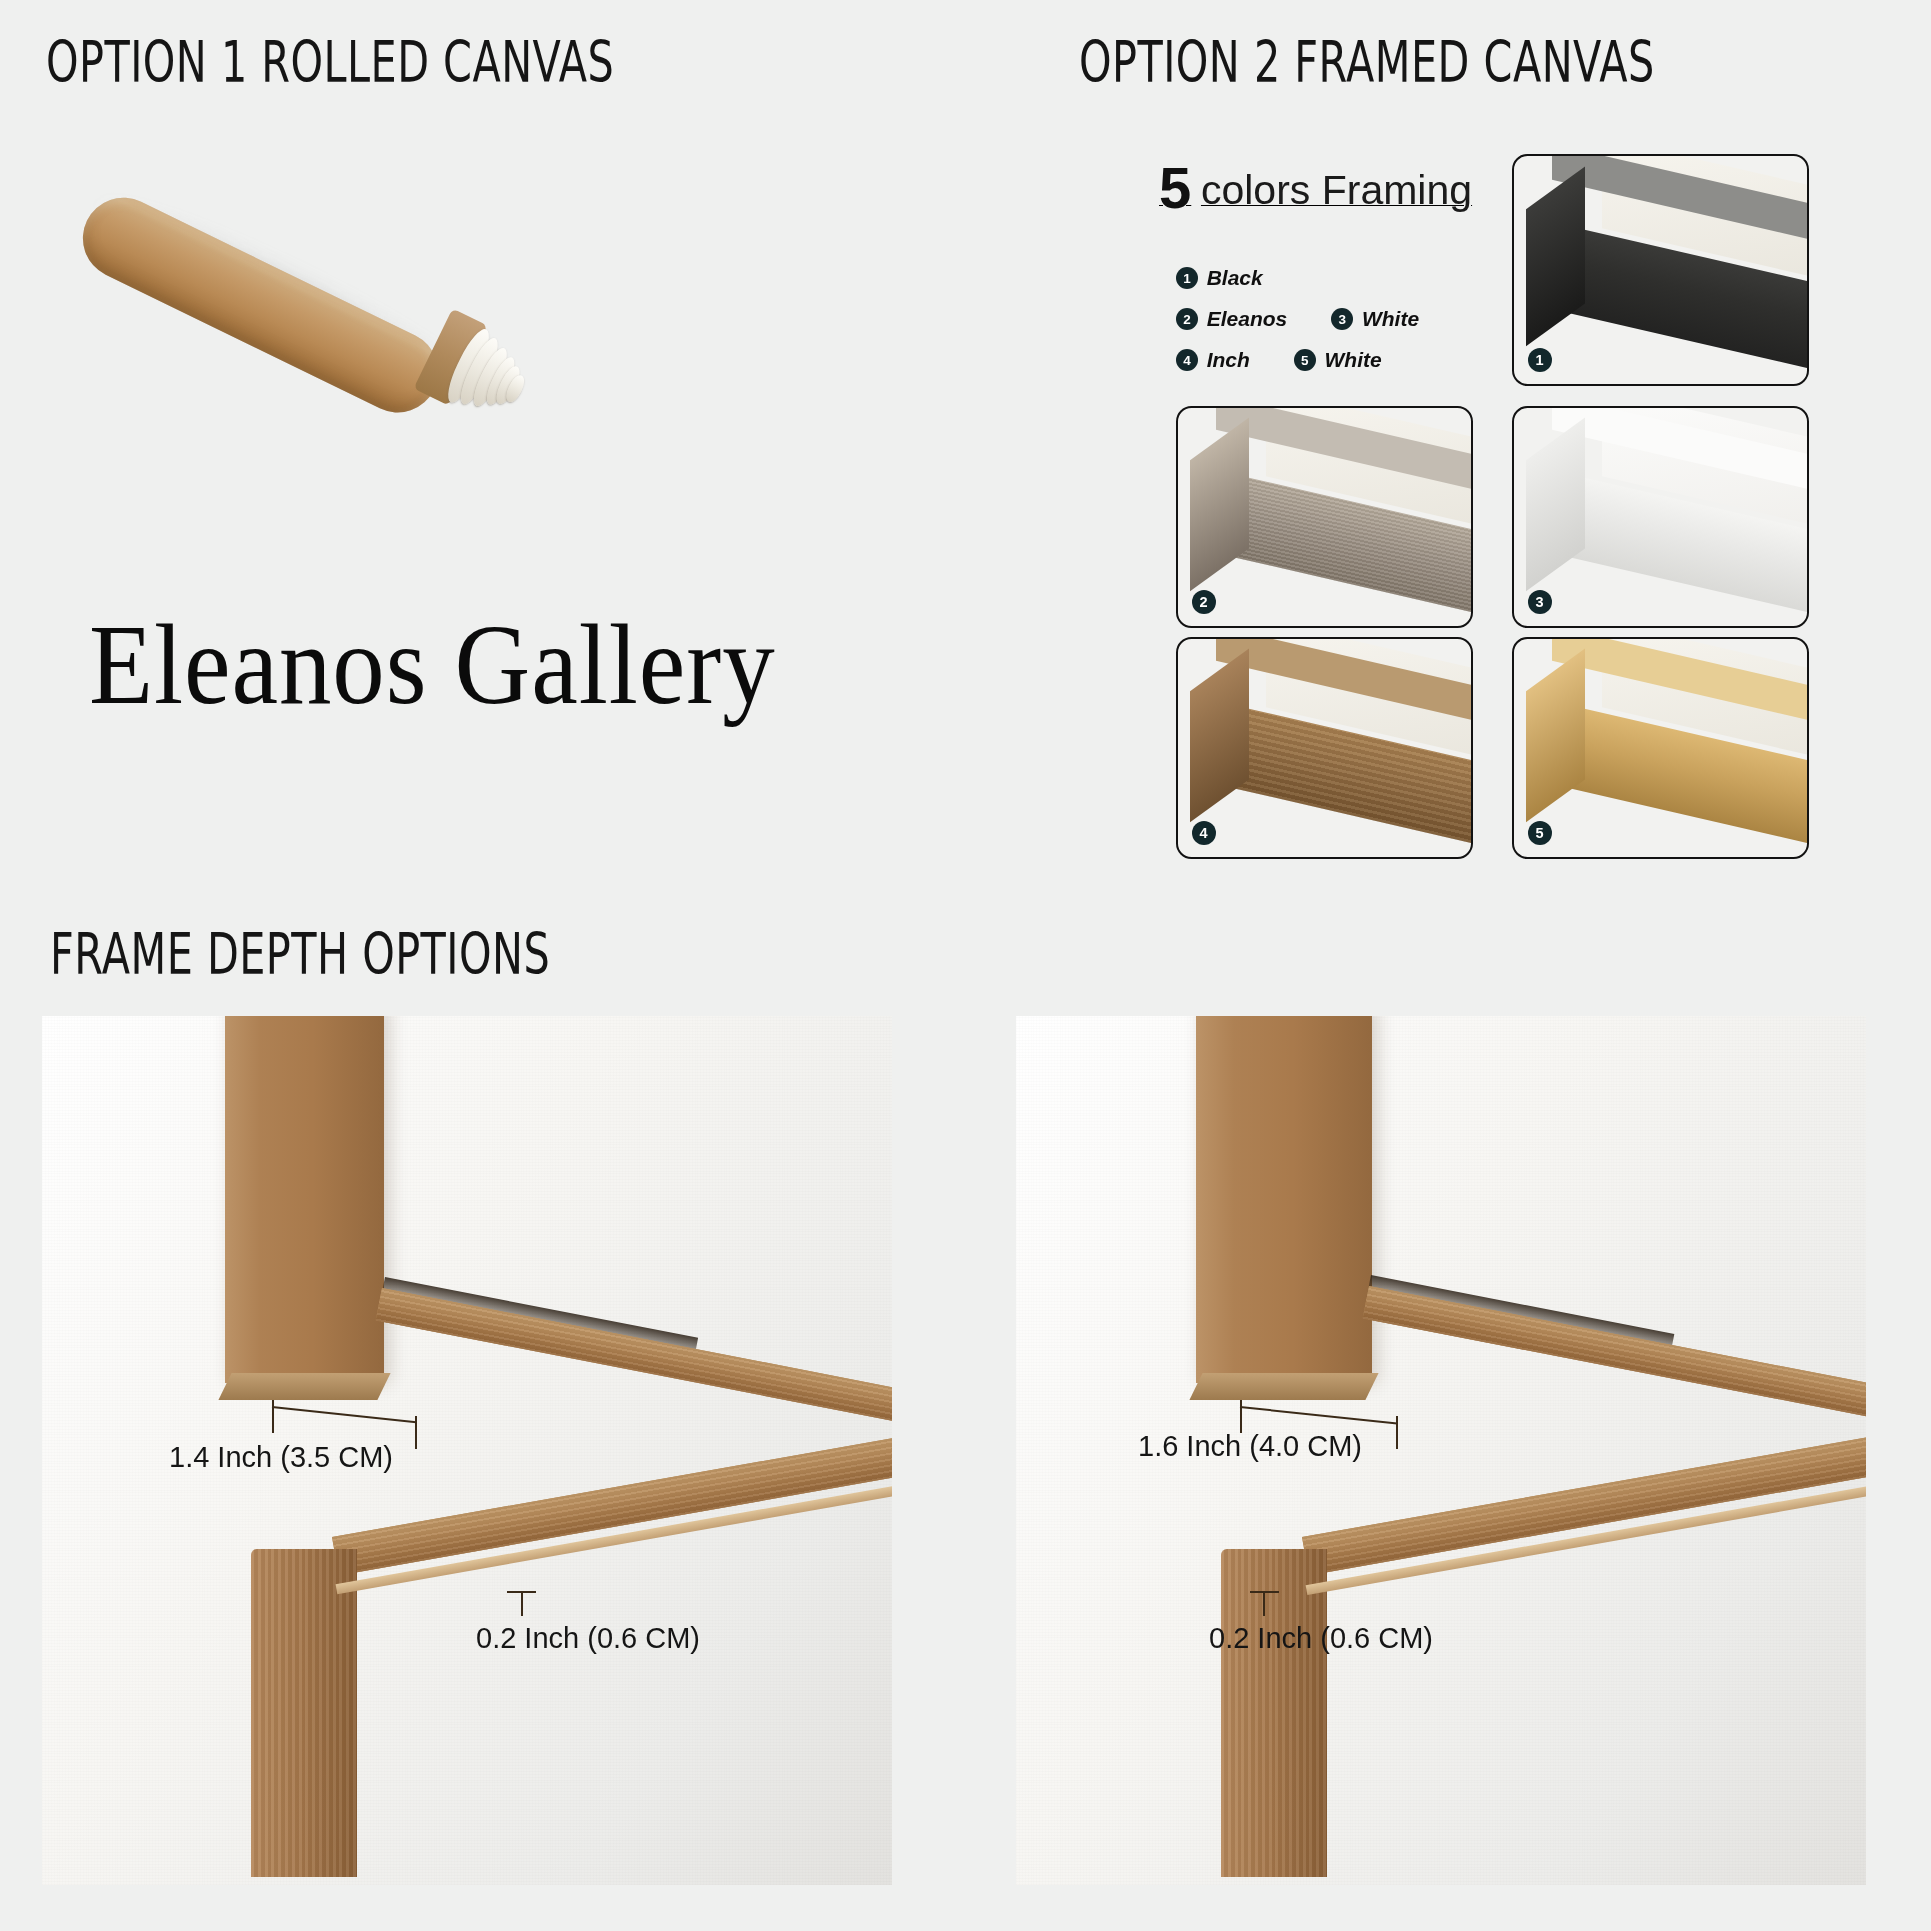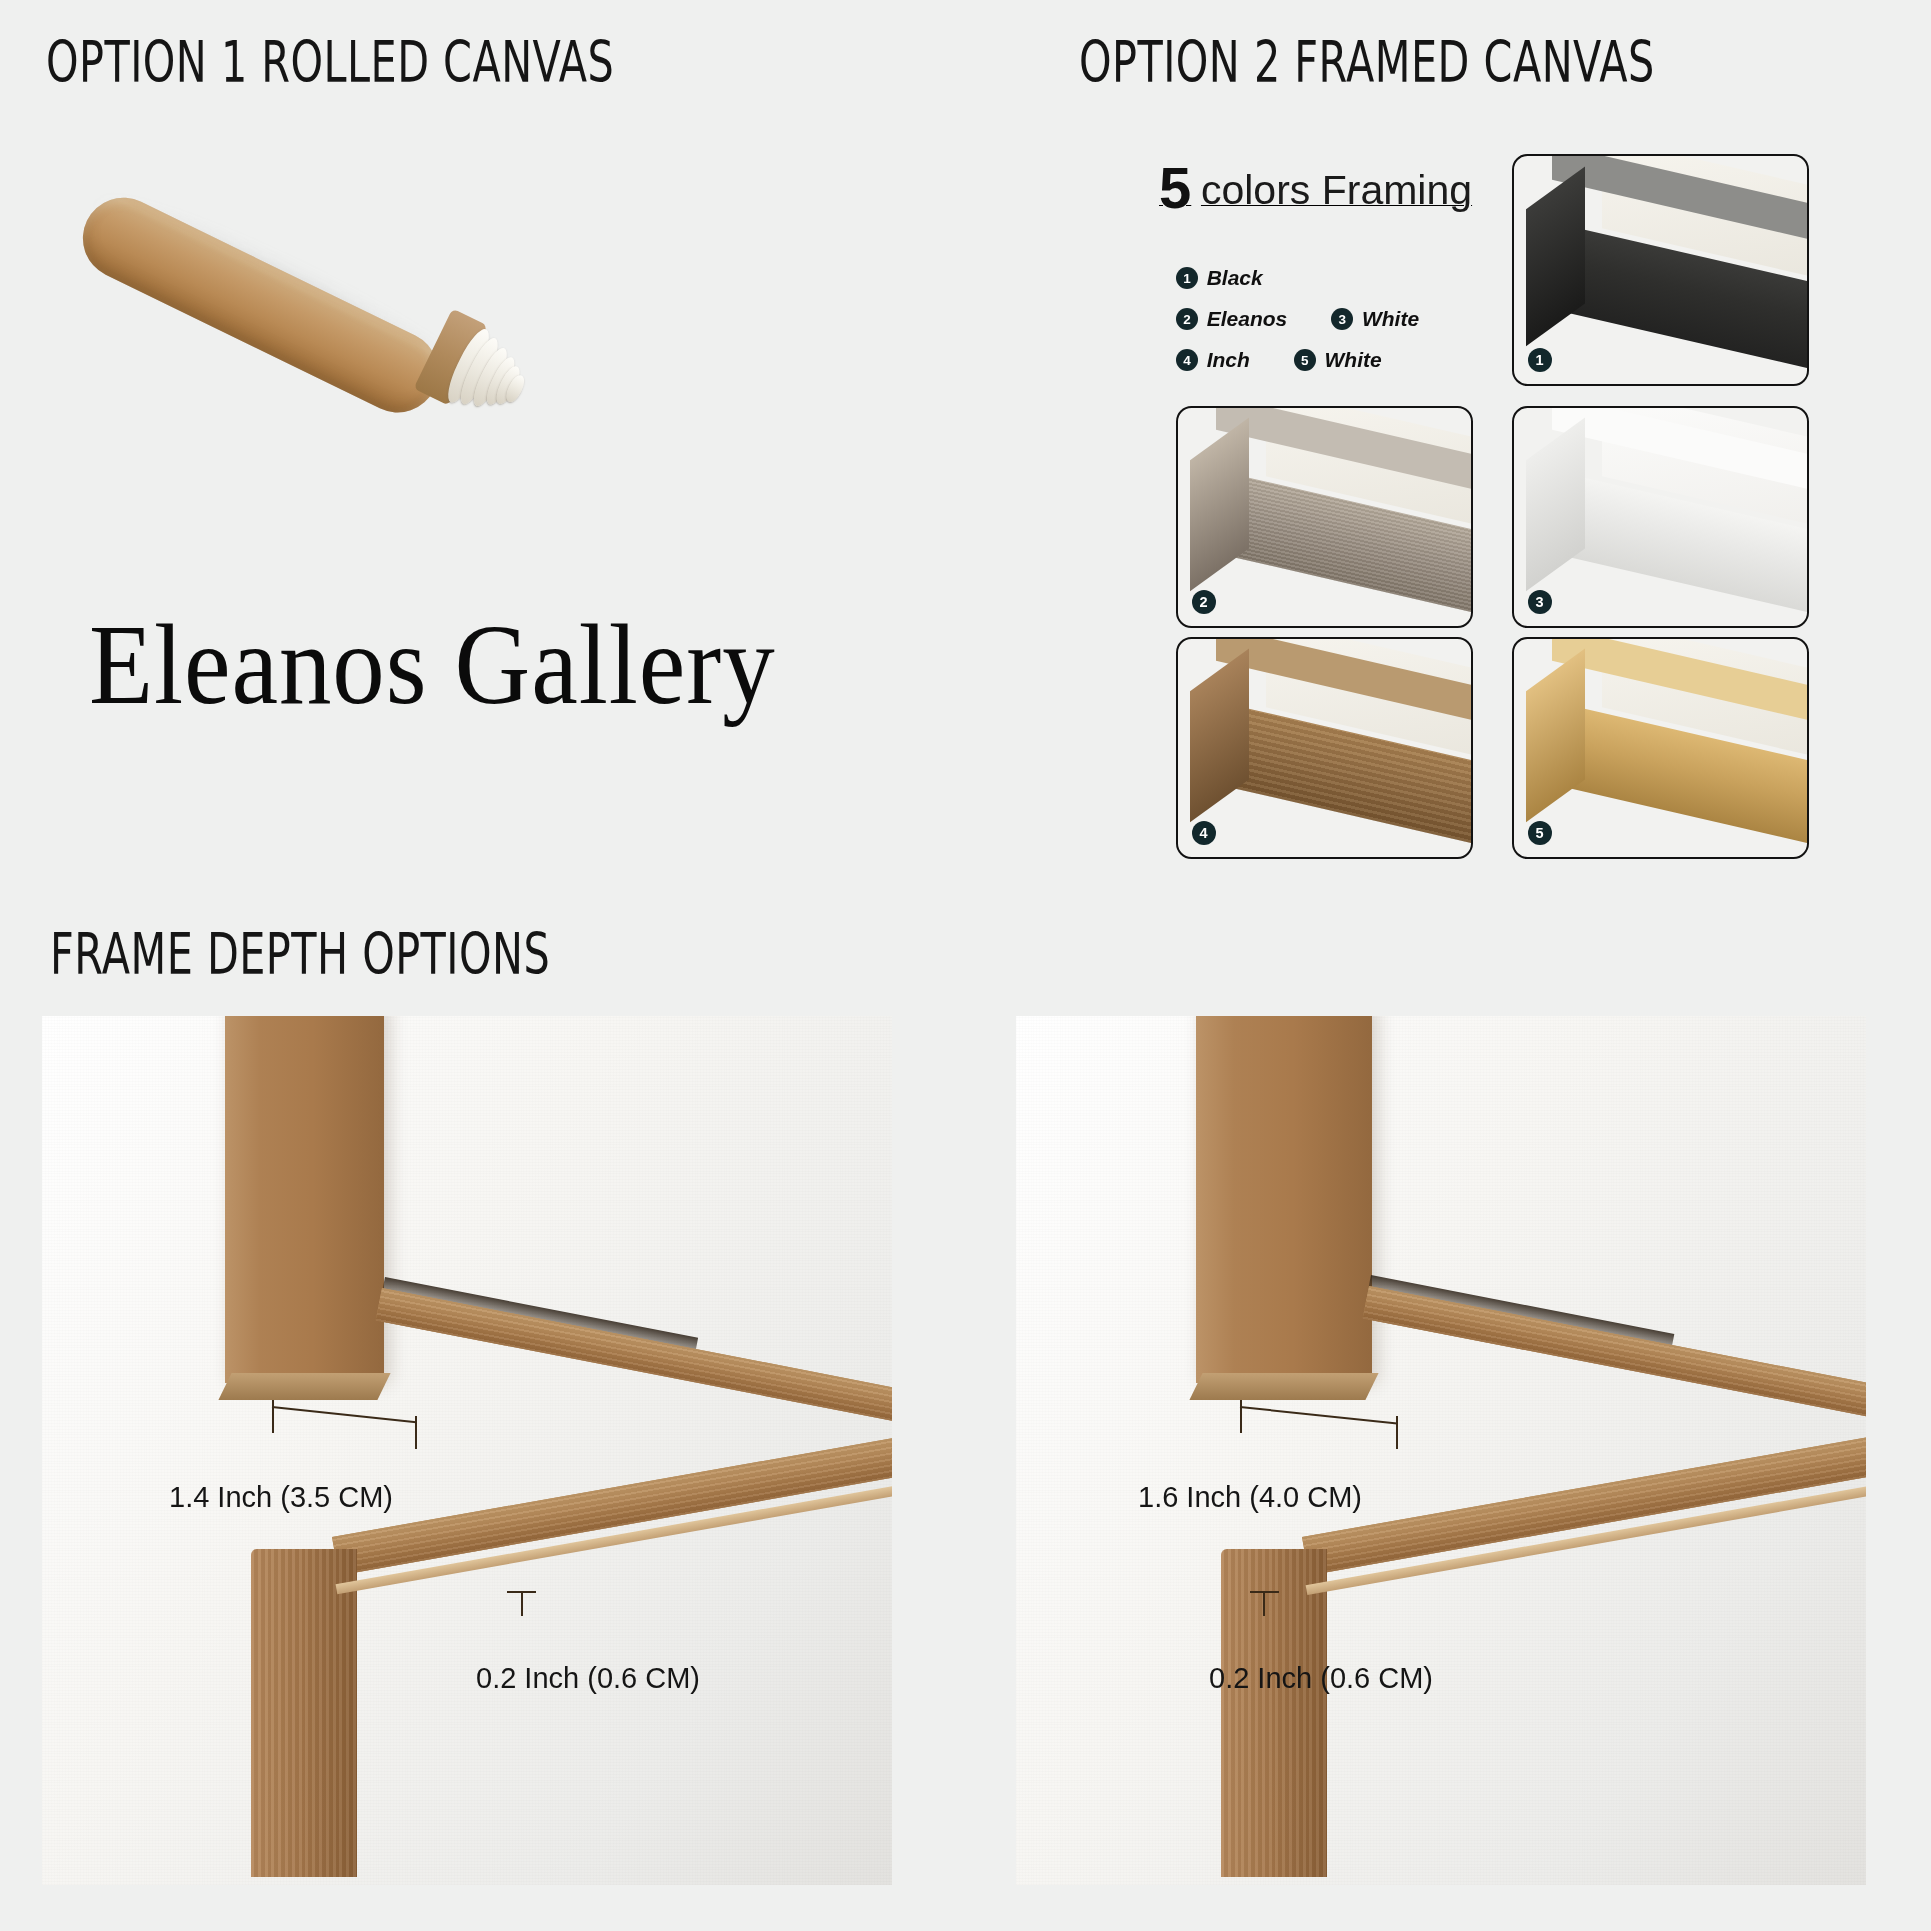--- a/index.html
+++ b/index.html
@@ -182,21 +182,20 @@
     background:linear-gradient(180deg,#2a1f14,#4a382400);
     transform-origin:left top;
   }
 
   .dim-label{
     position:absolute;
     font-size:29px;
     color:#151515;
     white-space:nowrap;
     font-family:"Liberation Sans",sans-serif;
-    margin-top:40px;
   }
   .dim-line{ position:absolute; background:#3a2a18; }
   .dim-tick{ position:absolute; background:#3a2a18; width:1.9px; }
 </style>
 </head>
 <body style="background: rgb(239, 240, 239);">
 
 <div class="marker-heading" id="h-opt1">OPTION 1 ROLLED CANVAS</div>
 
 <div class="marker-heading" id="h-opt2">OPTION 2 FRAMED CANVAS</div>
@@ -344,21 +343,21 @@
   </div>
   <div class="gap-dark" style="left:355px; top:259px; width:309px; height:25px; transform:rotate(11deg); opacity:.85;"></div>
   <div class="wood-horiz" style="left:353px; top:270px; width:531px; height:33px; transform:rotate(11deg);"></div>
 
   <div style="position:absolute; left:180px; top:357px; width:176px; height:27px;
               background:linear-gradient(180deg,#c2a074,#9d7a4e); transform:skewX(-26deg);"></div>
 
   <div class="dim-tick" style="left:224px; top:384px; height:33px;"></div>
   <div class="dim-tick" style="left:380px; top:400px; height:33px;"></div>
   <div class="dim-line" style="left:224px; top:390px; width:158px; height:1.9px; transform:rotate(6deg); transform-origin:left center;"></div>
-  <div class="dim-label" style="left:122px; top:425px;">1.6 Inch (4.0 CM)</div>
+  <div class="dim-label" style="left:122px; top:414px;">1.6 Inch (4.0 CM)</div>
 
   <div class="wood-horiz" style="left:286px; top:521px; width:589px; height:39px; transform:rotate(-10deg);"></div>
   <div style="position:absolute; left:205px; top:533px; width:106px; height:328px;
               background:repeating-linear-gradient(90deg,rgba(255,255,255,.08) 0 2.9px,rgba(0,0,0,.05) 2.9px 6.8px),
                          linear-gradient(90deg,#b5875a,#a4764a 50%,#8a5f36);
               border-radius:5.8px 0 0 0;"></div>
   <div style="position:absolute; left:286px; top:518px; width:589px; height:9.7px;
               background:linear-gradient(180deg,#e0c59b,#c3a074); transform:rotate(-10deg);"></div>
 
   <div class="dim-tick" style="left:247px; top:575px; height:25px;"></div>

